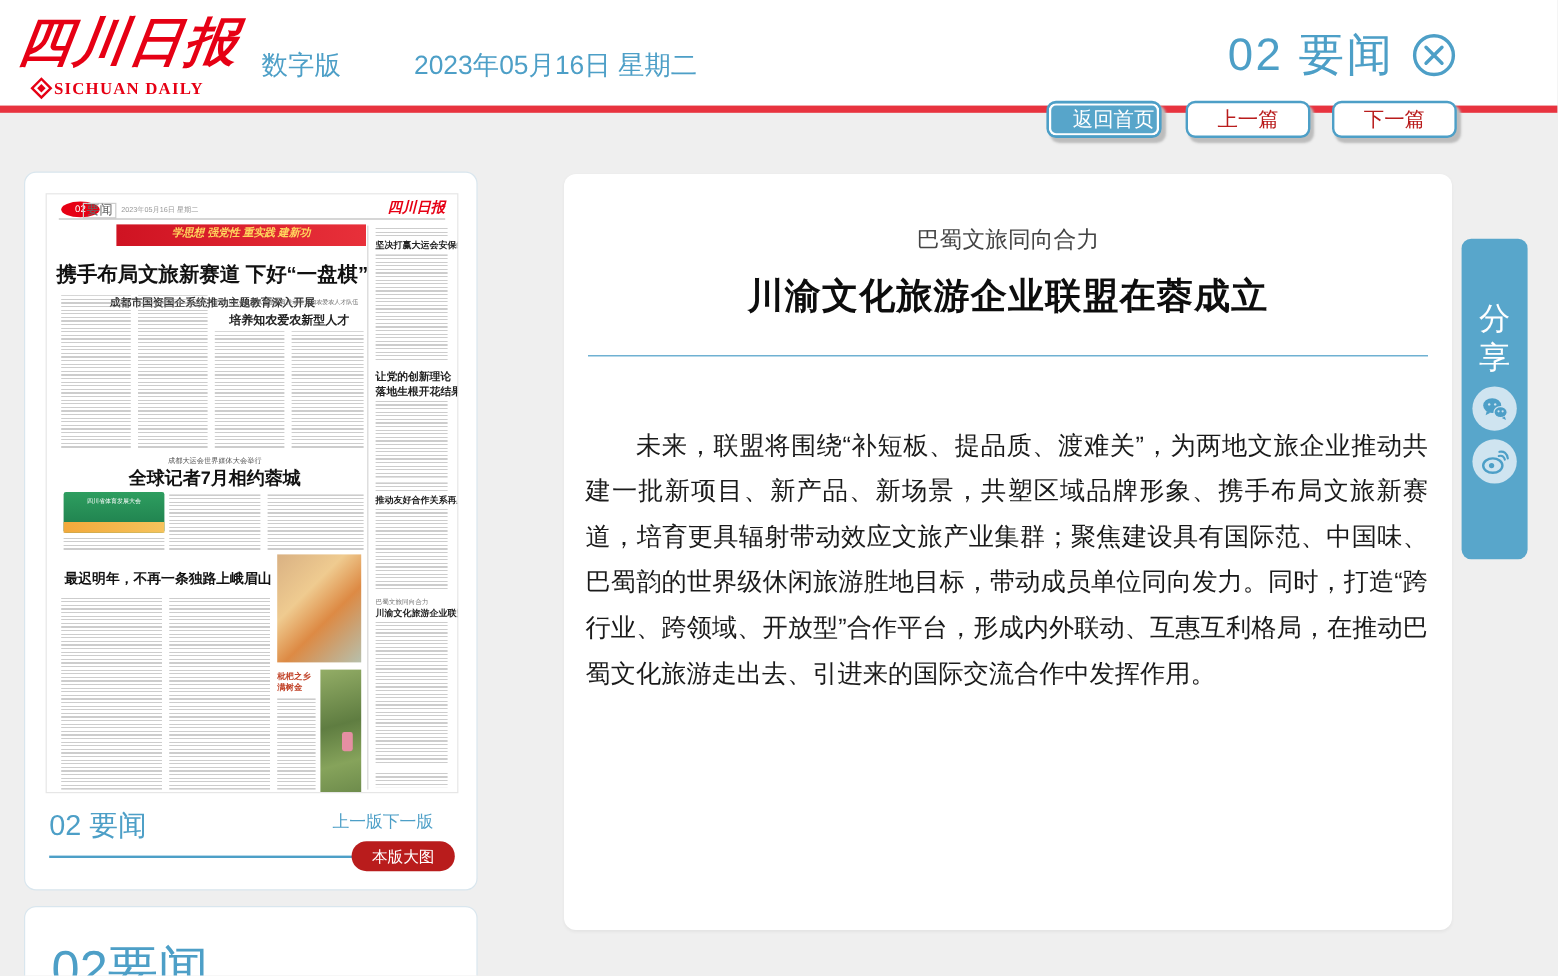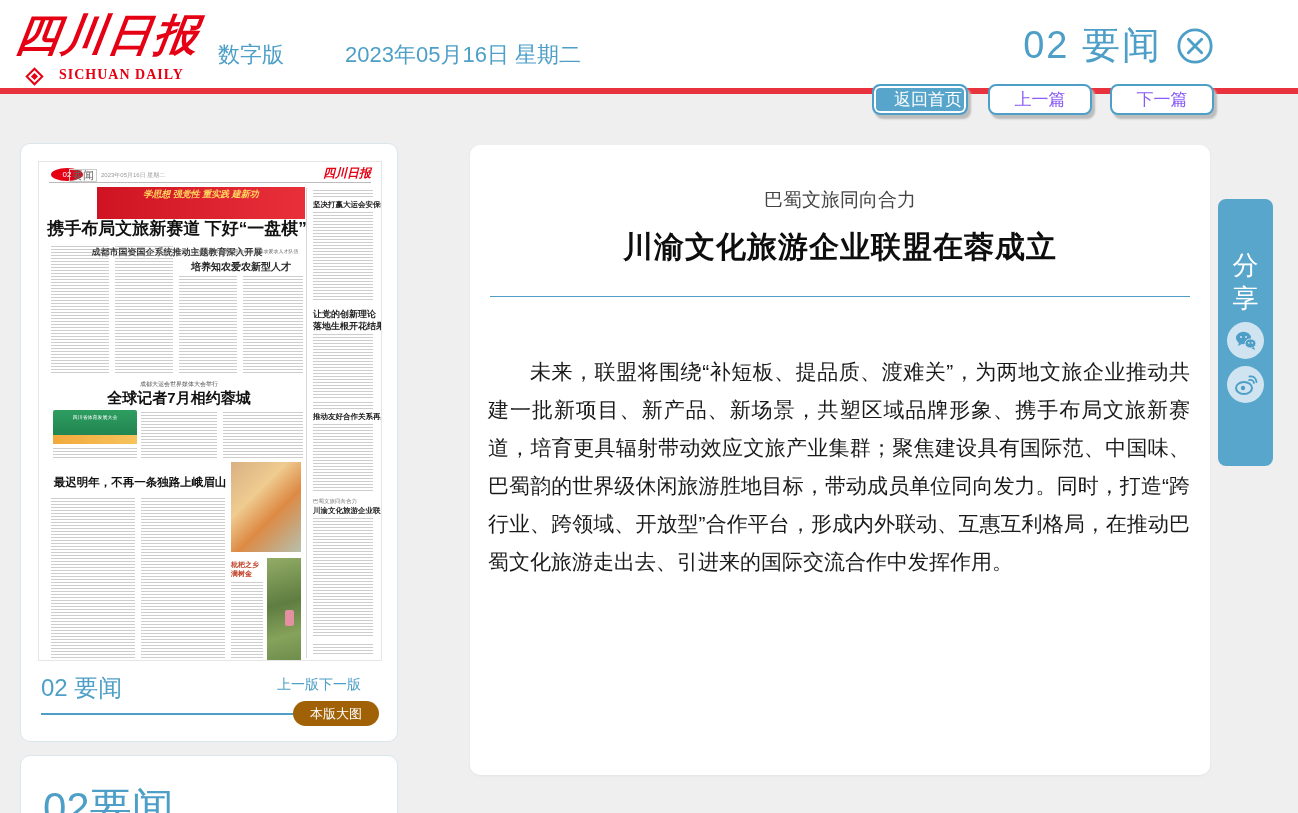--- a/index.html
+++ b/index.html
@@ -5,35 +5,35 @@
   * { margin:0; padding:0; box-sizing:border-box; }
   html,body { width:1298px; height:813px; overflow:hidden; }
   body { font-family:"Liberation Sans","DejaVu Sans",sans-serif; background:#efefef; position:relative; }
   #app { position:absolute; inset:0; width:1298px; height:813px; }
 
   
   .top-header { position:absolute; left:0; top:0; width:1298px; height:88px; background:#fff; }
   .logo-wrap { position:absolute; left:16px; top:6px; width:200px; }
   .logo-cn { font-family:"Liberation Serif","DejaVu Serif",serif; font-style:italic; font-weight:900;
              font-size:44px; color:#e60014; transform:skewX(-8deg); letter-spacing:2px; white-space:nowrap; }
-  .logo-en-row { display:flex; align-items:flex-end; gap:18px; margin-top:2px; margin-left:12px; }
+  .logo-en-row { display:flex; align-items:flex-start; gap:4px; margin-top:2px; margin-left:12px; }
   .logo-diamond { width:13px; height:13px; border:2px solid #e60014; transform:rotate(45deg); position:relative; }
   .logo-diamond::after { content:""; position:absolute; left:2px; top:2px; right:2px; bottom:2px; background:#e60014; }
   .logo-en { font-family:"Liberation Serif","DejaVu Serif",serif; font-weight:700; font-size:14px; color:#e60014; letter-spacing:1px; }
   .edition { position:absolute; left:218px; top:40px; font-size:22px; color:#4d9fc7; }
   .pub-date { position:absolute; left:345px; top:40px; font-size:22px; color:#4d9fc7; }
   .page-title-wrap { position:absolute; right:84px; top:20px; display:flex; align-items:center; gap:14px; }
   .page-title { font-size:38px; color:#4d9fc7; letter-spacing:2px; white-space:nowrap; }
   .close-btn { width:38px; height:38px; cursor:pointer; }
 
   .red-line { position:absolute; left:0; top:88px; width:1298px; height:6px; background:#e8333f; }
 
   
   .nav-btn { position:absolute; top:84px; height:31px; border:2px solid #4d9fc7; border-radius:8px;
-             background:#fff; color:#8b5cf6; font-size:17px; text-align:center; line-height:27px;
+             background:#fff; color:#b91c1c; font-size:17px; text-align:center; line-height:27px;
              box-shadow:3px 4px 2px #bcbcbc; cursor:pointer; z-index:5; }
   .nav-btn.primary { background:#57a5ca; color:#fff; box-shadow:3px 4px 2px #bcbcbc, inset 0 0 0 2px #fff;padding-left:16px; }
   .btn-home { left:872px; width:96px; }
   .btn-prev { left:988px; width:104px; }
   .btn-next { left:1110px; width:104px; }
 
   
   .card { background:#fff; border:1px solid #d9e6ee; border-radius:10px; position:absolute; }
   .card-left { left:20px; top:143px; width:378px; height:599px; }
   .card-left2 { left:20px; top:755px; width:378px; height:130px; padding:24px 0 0 22px; }
@@ -44,21 +44,21 @@
            border:1px solid #e6e6e6; overflow:hidden; cursor:pointer; }
   .thumb * { position:absolute; }
   .tt { background:repeating-linear-gradient(to bottom,#9a9a9a 0,#9a9a9a 1px,transparent 1px,transparent 3px); opacity:.5; }
   .thumb-hd-line { left:10px; right:10px; top:20px; height:1px; background:#bbb; }
   .thumb-badge { left:12px; top:6px; width:32px; height:13px; background:#e60014; border-radius:50%;
                  color:#fff; font-size:8px; text-align:center; line-height:13px; }
   .thumb-sec { left:30px; top:7px; font-size:11px; color:#666; border:1px solid #ccc; padding:0 2px; line-height:11px; }
   .thumb-date { left:62px; top:9px; font-size:6px; color:#999; white-space:nowrap; }
   .thumb-mast { right:10px; top:3px; font-family:"Liberation Serif","DejaVu Serif",serif; font-style:italic;
                 font-weight:900; font-size:12px; color:#e60014; }
-  .thumb-banner { left:58px; top:25px; width:208px; height:32px; background:linear-gradient(90deg,#cf1322,#e8303a);
+  .thumb-banner { left:58px; top:25px; width:208px; height:18px; background:linear-gradient(90deg,#cf1322,#e8303a);
                   color:#ffd75e; font-size:9px; font-weight:700; font-style:italic; text-align:center; line-height:15px; white-space:nowrap; }
   .thumb-kicker1 { left:10px; top:44px; width:256px; text-align:center; font-size:9px; font-weight:700; color:#333; white-space:nowrap;margin-top:40px; }
   .thumb-title1 { left:4px; top:55px; width:268px; text-align:center; font-size:17px; font-weight:900; color:#111; white-space:nowrap; }
   .thumb-subk { left:140px; top:86px; width:124px; font-size:5px; color:#666; text-align:center; }
   .thumb-title2 { left:140px; top:98px; width:124px; text-align:center; font-size:10px; font-weight:900; color:#222; white-space:nowrap; }
   .thumb-rtitle { font-weight:900; color:#222; font-size:7.5px; white-space:nowrap; }
   .thumb-media-k { left:60px; top:218px; width:160px; text-align:center; font-size:6px; color:#555; white-space:nowrap; }
   .thumb-media-t { left:40px; top:227px; width:200px; text-align:center; font-size:15px; font-weight:900; color:#111; white-space:nowrap; }
   .thumb-bdg { left:14px; top:248px; width:84px; height:34px; background:linear-gradient(#2e9e60,#1d7c4b); border-radius:2px; }
   .thumb-bdg .s1 { left:4px; top:4px; width:76px; font-size:5px; color:#fff; text-align:center; }
@@ -70,21 +70,21 @@
   .thumb-photo2 { left:228px; top:396px; width:34px; height:102px;
                   background:linear-gradient(165deg,#93ad66 0%,#5f7d41 45%,#86a35b 75%,#6e8c4c 100%); }
   .thumb-photo2 .person { left:18px; top:52px; width:9px; height:16px; background:#e58fa2; border-radius:2px; }
   .thumb-cap-t { left:192px; top:398px; width:32px; font-size:7px; font-weight:900; color:#c2452c; line-height:9px; }
   .vline { width:1px; background:#ccc; opacity:.8; }
 
   
   .cl-label { position:absolute; left:20px; top:528px; font-size:24px; color:#4d9fc7; }
   .cl-pages { position:absolute; right:36px; top:532px; font-size:14px; color:#4d9fc7; cursor:pointer; white-space:nowrap; }
   .cl-rule { position:absolute; left:20px; top:569px; width:262px; height:2px; background:#4d9fc7; }
-  .cl-pill { position:absolute; right:18px; top:557px; width:86px; height:25px; background:#a16207; border-radius:13px;
+  .cl-pill { position:absolute; right:18px; top:557px; width:86px; height:25px; background:#b91c1c; border-radius:13px;
              color:#fff; font-size:13px; text-align:center; line-height:25px; cursor:pointer; }
 
   
   .card-main { left:470px; top:145px; width:740px; height:630px; border:none;
                box-shadow:0 1px 3px rgba(0,0,0,0.05); }
   .art-kicker { margin-top:42px; text-align:center; font-size:19px; color:#444; }
   .art-title { margin-top:14px; text-align:center; font-size:30px; font-weight:900; color:#0d0d0d; letter-spacing:1px; }
   .art-rule { margin:28px 20px 0 20px; height:1px; background:#4d9fc7; }
   .art-body { margin:56px 20px 0 18px; font-size:21px; line-height:38px; color:#1a1a1a; text-align:justify; }
   .art-body p { text-indent:2em; }

